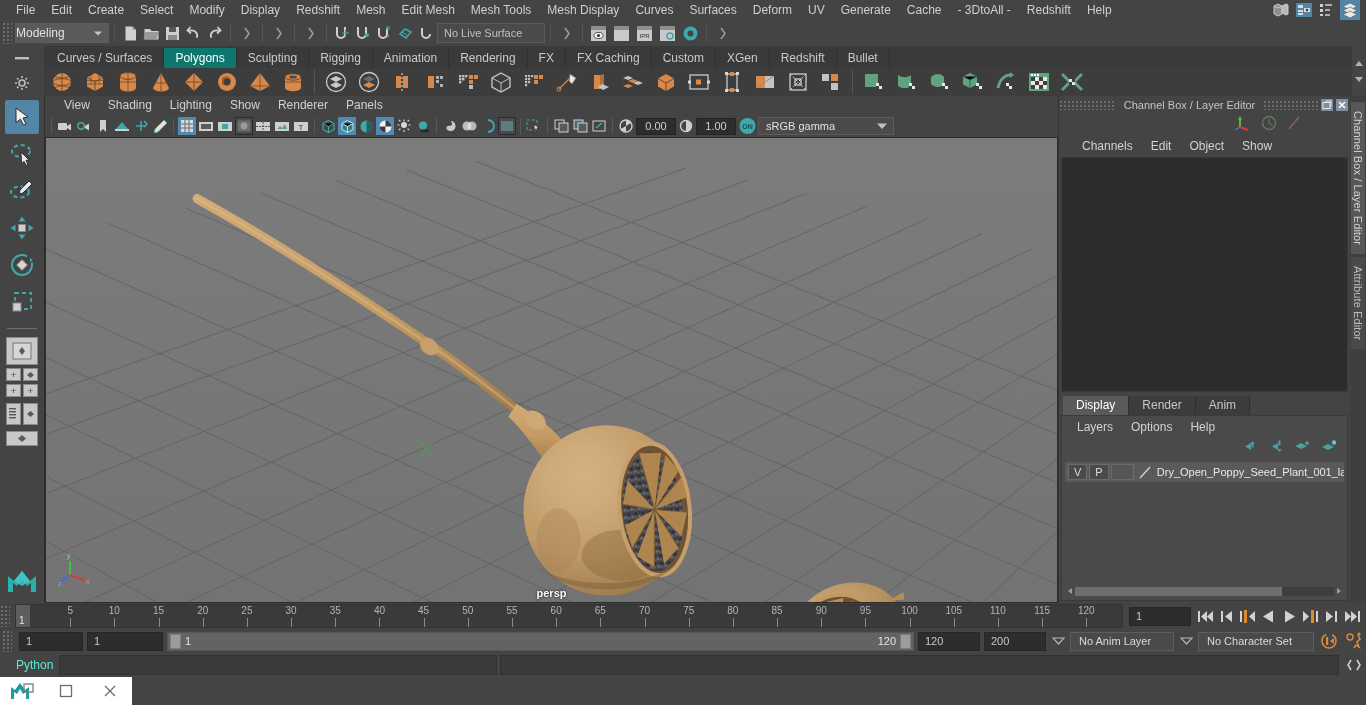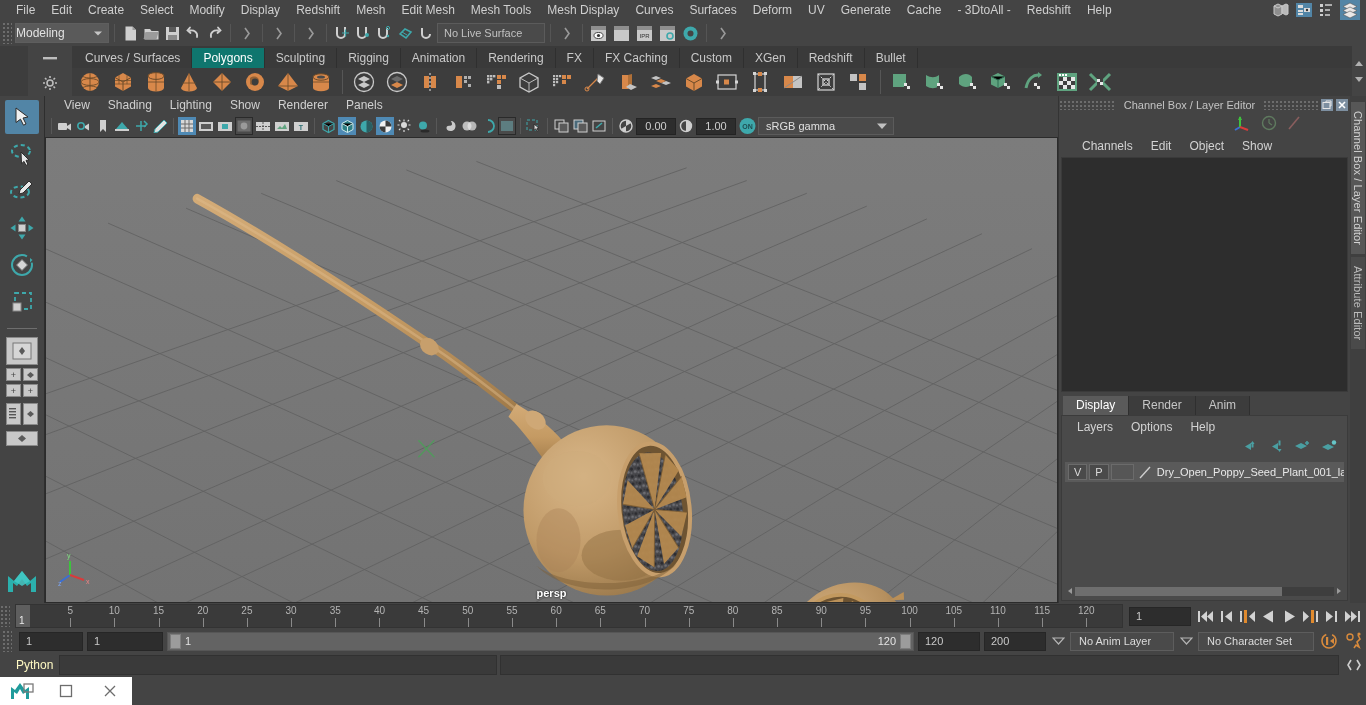--- a/index.html
+++ b/index.html
@@ -24,21 +24,21 @@
   .gripdots { width:10px; height:22px; background-image:radial-gradient(#6d6d6d 1px, transparent 1px); background-size:4px 4px; margin-right:3px; }
   .modesel { display:flex; align-items:center; height:20px; background:#5a5a5a; border:1px solid #5e5e5e; width:94px; }
   .modesel .lbl { flex:1; font-size:12px; color:#e2e2e2;}
   .modesel .arw { width:20px; height:18px; display:flex; align-items:center; justify-content:center; background:#5a5a5a;}
   .tsep { width:1px; height:18px; background:#555; margin:0 5px; }
   .tbtn { width:21px; height:21px; display:flex; align-items:center; justify-content:center; }
   .livefield { height:20px; width:108px; border:1px solid #5b5b5b; background:#4a4a4a; color:#c0c0c0; font-size:11px; line-height:18px; padding-left:6px; }
   .renderbtns { display:flex; align-items:center; gap:2px;}
 
   
-  .shelfwrap { display:flex; flex:0 0 50px; background:#3d3d3d;padding-left:28px; }
+  .shelfwrap { display:flex; flex:0 0 50px; background:#3d3d3d; }
   .shelf-left { width:44px; background:#444; display:flex; flex-direction:column; align-items:center; }
   .shelf-left .g1 { margin-top:6px; }
   .shelf-right { flex:1; display:flex; flex-direction:column; }
   .shelftabs { height:22px; display:flex; align-items:flex-end; background:#3a3a3a; padding-left:2px;}
   .shelftab { height:20px; line-height:20px; padding:0 11px; font-size:12px; color:#c9c9c9; background:#3a3a3a; border-right:1px solid #2f2f2f; }
   .shelftab.active { background:#0f766e; color:#ffffff;text-align:right; }
   .shelficons { flex:1; background:#3d3d3d; display:flex; align-items:center; padding-left:2px; gap:1px;}
   .sh { width:32px; height:28px; display:flex; align-items:center; justify-content:center; }
   .shsep { width:1px; height:24px; background:#565656; margin:0 4px; }
 
@@ -122,21 +122,21 @@
   .rangerow { flex:0 0 24px; display:flex; align-items:center; background:#444444; padding-left:2px; gap:4px;}
   .rfield { height:19px; background:#2d2d2d; border:1px solid #262626; color:#c9c9c9; font-size:11px; line-height:17px; padding-left:6px;}
   .rangeslider { flex:1; height:19px; background:#636363; border:1px solid #565656; display:flex; align-items:center; justify-content:space-between; padding:0 2px; min-width:0;}
   .rsgrip { width:11px; height:15px; background:#9c9c9c; border:1px solid #7d7d7d;}
   .rstext { font-size:11px; color:#e4e4e4;}
   .ddbtn { width:16px; height:18px; display:flex; align-items:center; justify-content:center;}
   .selbox { height:19px; background:#4a4a4a; border:1px solid #5d5d5d; color:#dcdcdc; font-size:11px; line-height:17px; padding:0 8px; display:flex; align-items:center;}
 
   
   .cmdrow { flex:0 0 24px; display:flex; align-items:center; background:#444444; padding-left:2px; gap:3px;}
-  .cmdlbl { width:54px; font-size:12px; color:#fef9c3; padding-left:14px;}
+  .cmdlbl { width:54px; font-size:12px; color:#5eead4; padding-left:14px;}
   .cmdin { height:20px; background:#3a3a3a; border:1px solid #313131;}
   .cmdin.a { width:438px;}
   .cmdin.b { flex:1;}
 
   
   .taskbar { flex:0 0 28px; background:#ffffff; display:flex; align-items:center; }
   .tbwin { display:flex; align-items:center; gap:0px; }
   .tbicon { width:44px; height:28px; display:flex; align-items:center; justify-content:center;}
   .tbsq { width:44px; height:28px; display:flex; align-items:center; justify-content:center;}
   .tbrest { flex:1; background:#444444; height:28px;}

